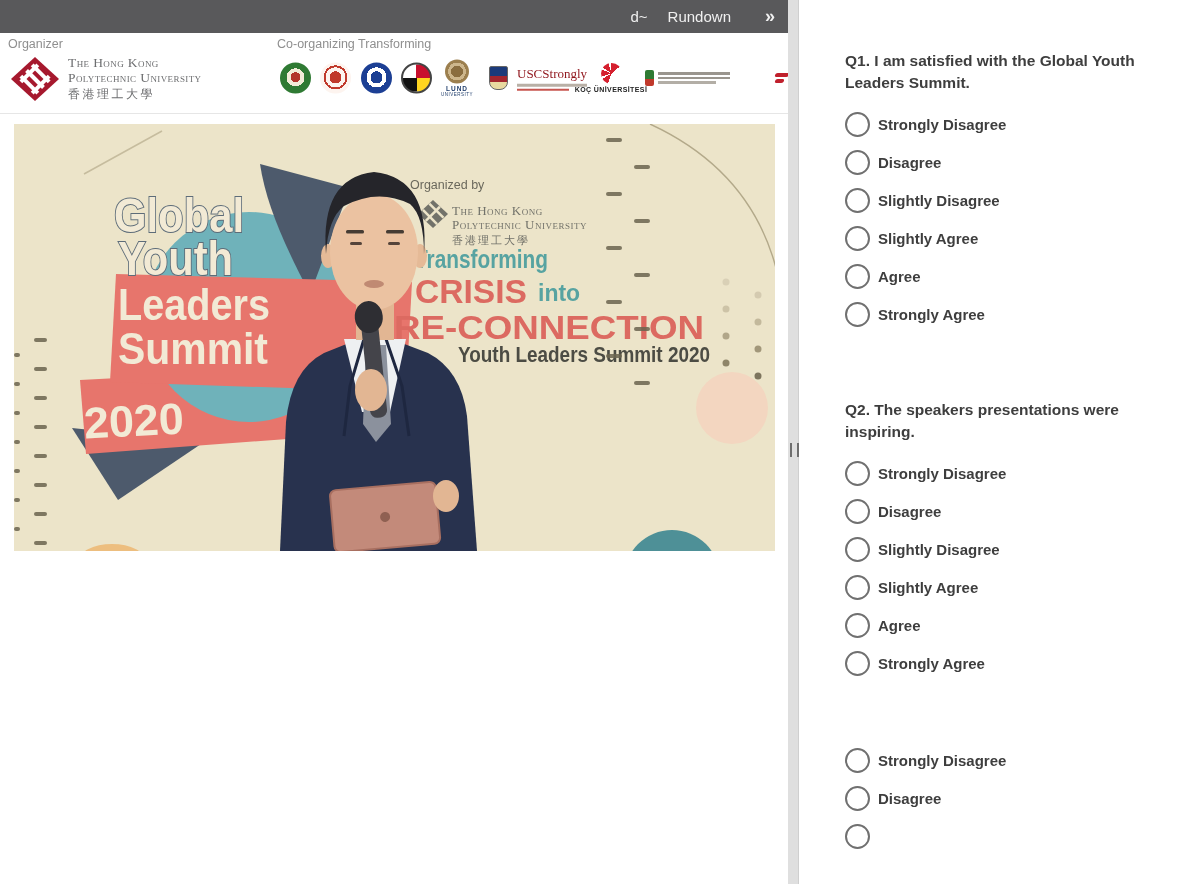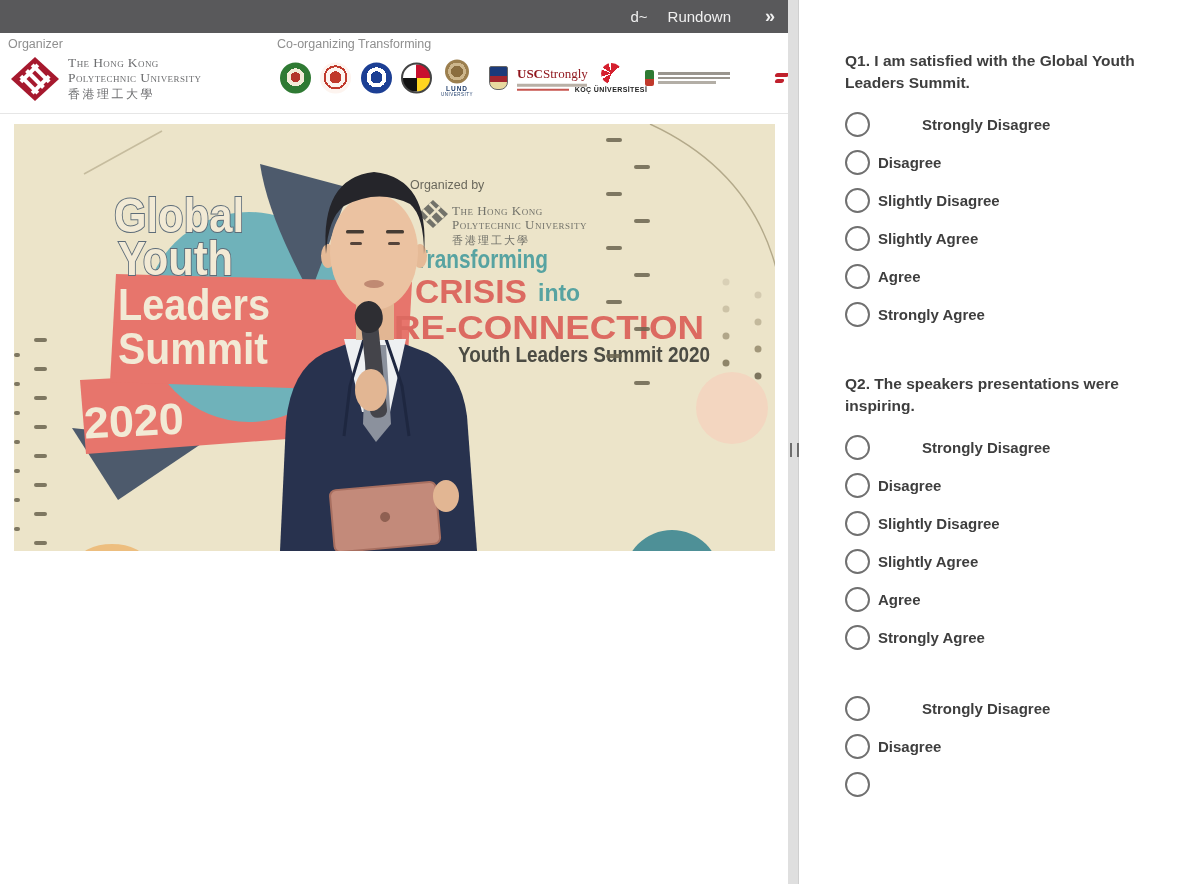--- a/index.html
+++ b/index.html
@@ -35,21 +35,21 @@
            background:conic-gradient(#c8102e 0 90deg,#ffd520 90deg 180deg,#111 180deg 270deg,#fff 270deg 360deg);}
   .lund{width:40px;text-align:center;}
   .lund-seal{width:24px;height:24px;border-radius:50%;margin:0 auto;
              background:radial-gradient(circle,#8a6d3f 0 6px,#cdb68c 6px 9px,#9c7f4e 9px 12px);}
   .lund-t1{font-size:6.5px;font-weight:bold;color:#23406e;letter-spacing:1px;margin-top:1px;}
   .lund-t2{font-size:4.5px;color:#23406e;letter-spacing:.5px;}
   .crest{width:17px;height:22px;background:linear-gradient(180deg,#1b3a7a 0 40%,#a3262e 40% 70%,#e9d9a0 70%);
          border-radius:2px 2px 8px 8px;border:1px solid #666;}
   .usc{width:86px;}
   .usc-word{font-family:"Liberation Serif",serif;font-size:13px;color:#90151c;white-space:nowrap;}
-  .usc-word b{font-weight:bold;}
+  .usc-word b{font-weight:normal;}
   .usc-bar{height:2.5px;background:#b9b0a6;margin-top:2px;width:70px;}
   .usc-bar2{width:52px;background:#c7554f;height:2px;}
   .koc{width:86px;text-align:center;}
   .koc-shell{width:21px;height:21px;border-radius:50%;margin:0 auto;
              background:conic-gradient(from 200deg,#d5202f 0 40deg,#fff 40deg 52deg,#d5202f 52deg 92deg,#fff 92deg 104deg,#d5202f 104deg 144deg,#fff 144deg 156deg,#d5202f 156deg 210deg,#fff 210deg 360deg);}
   .koc-text{font-size:7px;font-weight:bold;color:#222;letter-spacing:.4px;margin-top:2px;white-space:nowrap;}
   .heb{display:flex;align-items:center;}
   .heb-icon{width:9px;height:16px;background:linear-gradient(180deg,#2f7a33 0 55%,#c0392b 55%);border-radius:2px;margin-right:4px;}
   .heb-lines div{width:72px;height:2.5px;background:#9a958e;margin:2px 0;}
   .heb-lines div:nth-child(3){width:58px;background:#b3aea6;}
@@ -68,26 +68,26 @@
                    border-left:2px solid #6e6e6e;border-right:2px solid #6e6e6e;}
 
   
   .right-pane{position:absolute;left:799px;top:0;width:404px;height:884px;background:#fff;}
   .tabbar{display:flex;height:33px;background:#59595b;}
   .tab{line-height:33px;text-align:center;font-size:13.5px;font-weight:bold;color:#fff;cursor:pointer;}
   .tab-rundown{width:89px;}
   .tab-active{width:106px;background:#e81d61;}
 
   .questions{padding:0 45px 0 46px;}
-  .question{margin-top:46px;}
+  .question{margin-top:72px;}
   .question:first-child{margin-top:50px;}
   .q-title{width:300px;font-size:15.5px;font-weight:bold;color:#3e3e3e;line-height:22px;}
   .options{margin-top:18px;}
   .option{display:flex;align-items:center;height:25px;margin-top:13px;cursor:pointer;}
-  .option:first-child{margin-top:0;gap:44px;}
+  .option:first-child{margin-top:0;}
   .radio{flex:0 0 auto;width:21px;height:21px;border:2px solid #707070;border-radius:50%;
          background:#fff;margin-right:8px;}
   .opt-label{font-size:15px;font-weight:bold;color:#3e3e3e;}
 </style>
 </head>
 <body>
 
 <div class="stage">
 
   <div class="topbar">

